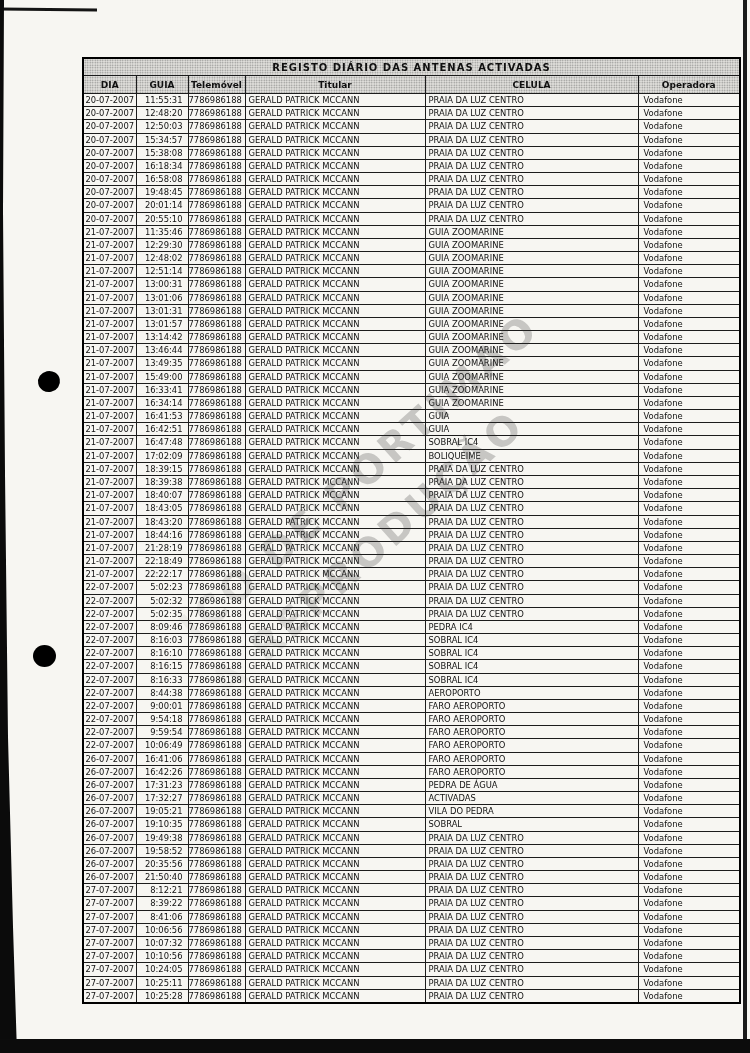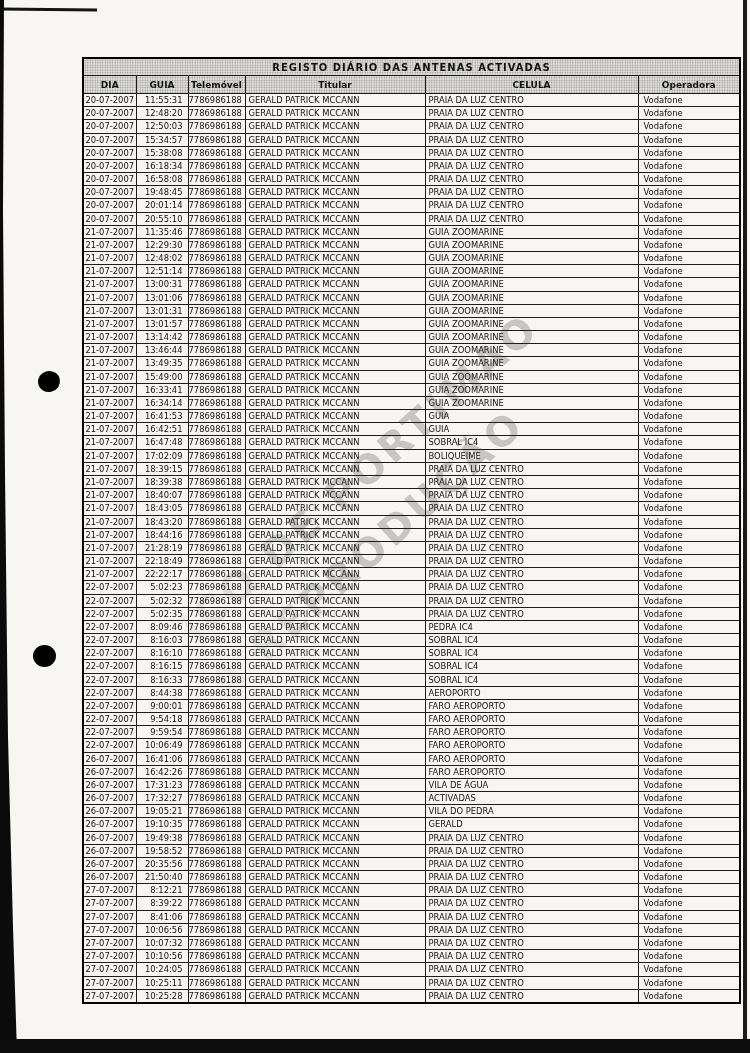--- a/index.html
+++ b/index.html
@@ -540,21 +540,21 @@
           <td class="c2">7786986188</td>
           <td class="c3">GERALD PATRICK MCCANN</td>
           <td class="c4">FARO AEROPORTO</td>
           <td class="c5">Vodafone</td>
         </tr>
         <tr>
           <td class="c0">26-07-2007</td>
           <td class="c1">17:31:23</td>
           <td class="c2">7786986188</td>
           <td class="c3">GERALD PATRICK MCCANN</td>
-          <td class="c4">VILA DE ÁGUA</td>
+          <td class="c4">PEDRA DE ÁGUA</td>
           <td class="c5">Vodafone</td>
         </tr>
         <tr>
           <td class="c0">26-07-2007</td>
           <td class="c1">17:32:27</td>
           <td class="c2">7786986188</td>
           <td class="c3">GERALD PATRICK MCCANN</td>
           <td class="c4">ACTIVADAS</td>
           <td class="c5">Vodafone</td>
         </tr>
@@ -564,21 +564,21 @@
           <td class="c2">7786986188</td>
           <td class="c3">GERALD PATRICK MCCANN</td>
           <td class="c4">VILA DO PEDRA</td>
           <td class="c5">Vodafone</td>
         </tr>
         <tr>
           <td class="c0">26-07-2007</td>
           <td class="c1">19:10:35</td>
           <td class="c2">7786986188</td>
           <td class="c3">GERALD PATRICK MCCANN</td>
-          <td class="c4">GERALD</td>
+          <td class="c4">SOBRAL</td>
           <td class="c5">Vodafone</td>
         </tr>
         <tr>
           <td class="c0">26-07-2007</td>
           <td class="c1">19:49:38</td>
           <td class="c2">7786986188</td>
           <td class="c3">GERALD PATRICK MCCANN</td>
           <td class="c4">PRAIA DA LUZ CENTRO</td>
           <td class="c5">Vodafone</td>
         </tr>

